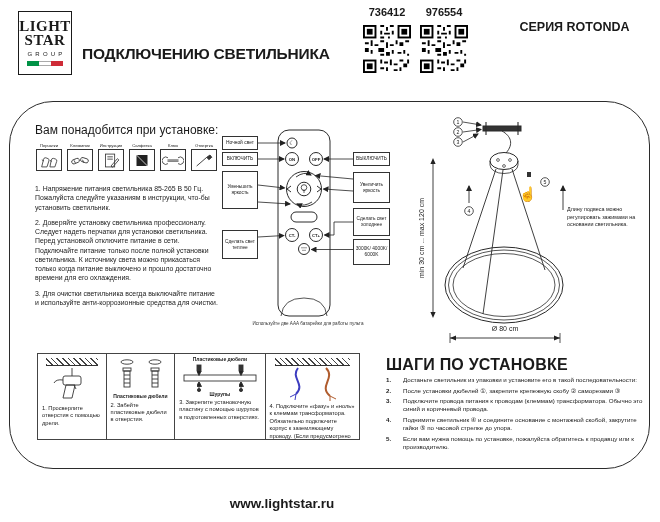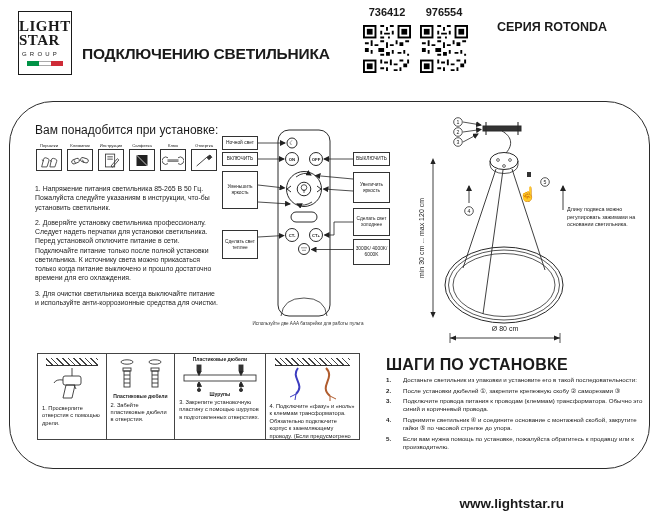--- a/index.html
+++ b/index.html
@@ -6,35 +6,35 @@
   body{
     width:660px;height:522px;position:relative;overflow:hidden;
     background:#fff;color:#1a1a1a;
     font-family:"Liberation Sans",sans-serif;
     -webkit-font-smoothing:antialiased;
   }
   .abs{position:absolute}
 
   
   .logo-box{left:18px;top:11px;width:54px;height:64px;border:1.6px solid #1a1a1a;
-    text-align:left;box-sizing:border-box;padding-top:7px}
+    text-align:center;box-sizing:border-box;padding-top:7px}
   .logo-line{font-family:"Liberation Serif",serif;font-weight:bold;font-size:15px;line-height:.95;letter-spacing:.5px}
   .logo-group{font-size:6px;letter-spacing:3.2px;margin-top:3px;padding-left:3px}
   .logo-flag{width:36px;height:5px;margin:4px auto 0;display:flex}
   .logo-flag span{flex:1}
   .f-green{background:#009246}
   .f-white{background:#fff;border-top:.5px solid #aaa;border-bottom:.5px solid #aaa}
   .f-red{background:#ce2b37}
 
   .doc-title{left:82px;top:24px;width:270px;font-size:15.5px;font-weight:bold;line-height:1.28;letter-spacing:-.2px}
 
   .qr-wrap{top:6px;width:50px;text-align:center}
   .qr-wrap .qr-label{font-size:11px;font-weight:bold;margin-bottom:7px}
   .qr-wrap svg{width:48px;height:48px;display:block;margin:0 auto}
-  .series-block{left:497px;top:20px;width:155px;text-align:left}
+  .series-block{left:497px;top:20px;width:155px;text-align:center}
   .series-line{font-size:12.5px;font-weight:bold}
   .articles-line{font-size:16px;font-weight:bold;margin-top:6px}
 
   
   .panel{left:9px;top:101px;width:641px;height:368px;border:1.4px solid #2b2b2b;border-radius:44px;box-sizing:border-box}
 
   
   .tools-head{left:35px;top:123px;font-size:12px;font-weight:normal}
   .tools-row{left:36px;top:142px;display:flex;gap:5px}
   .tool{width:26px}
@@ -73,21 +73,21 @@
   .plbl{font-size:5px;font-weight:bold;text-align:center;line-height:1.1}
   .part{display:block;margin:1px auto 0}
 
   
   .inst-head{left:386px;top:356px;font-size:16px;font-weight:bold;letter-spacing:.2px}
   .inst-list{left:386px;top:376px;width:262px}
   .li{display:flex;margin-bottom:2.4px;font-size:6.2px;line-height:1.32}
   .li .n{width:17px;flex:none;font-weight:bold}
   .li .t{flex:1}
 
-  .footer{left:0;top:496px;width:564px;text-align:right;font-size:13.5px;font-weight:bold}
+  .footer{left:0;top:496px;width:564px;text-align:center;font-size:13.5px;font-weight:bold}
 </style>
 </head>
 <body>
 
 <svg width="0" height="0" style="position:absolute">
   <defs>
     <g id="qrsym">
       <rect x="0" y="0" width="25" height="25" fill="#fff"></rect>
       <path fill="#000" d="M0,0h7v7h-7z"></path>
         <rect x="1" y="1" width="5" height="5" fill="#fff"></rect>

